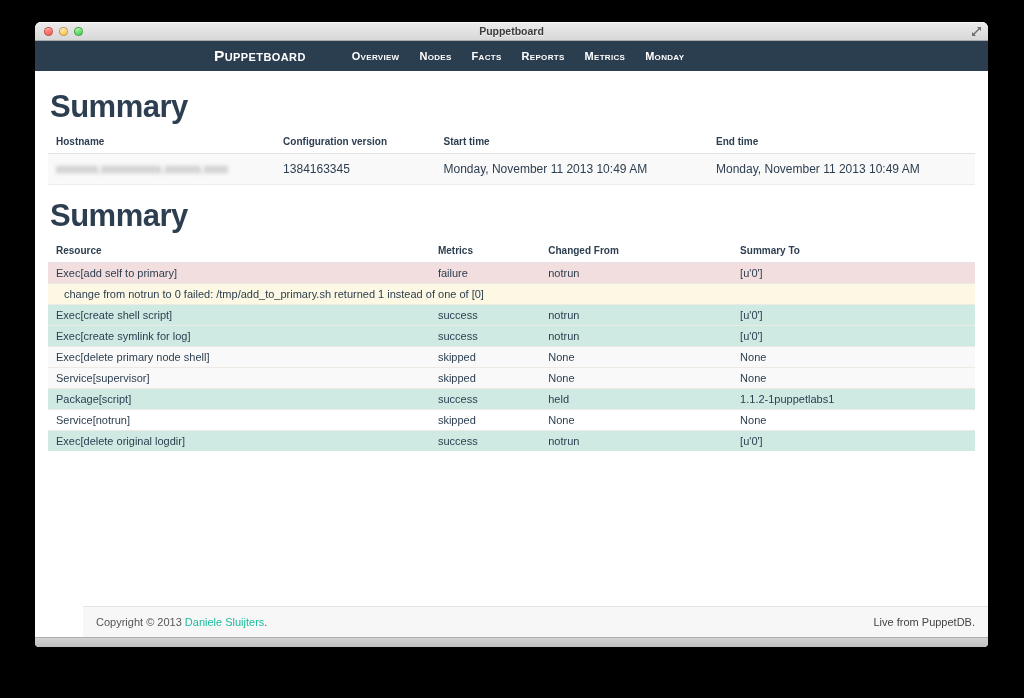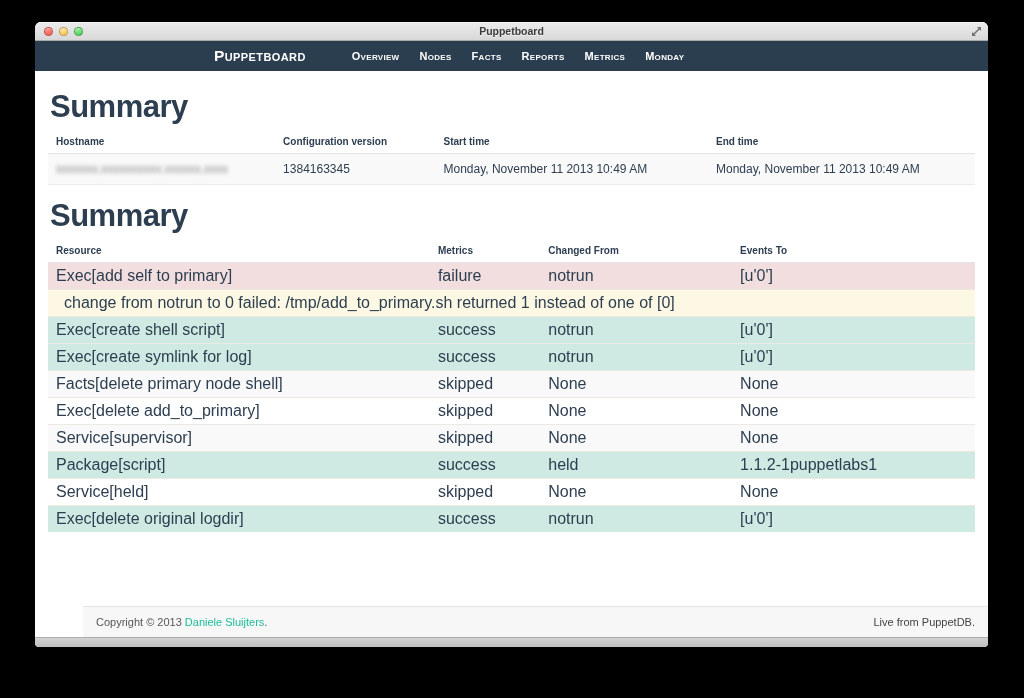--- a/index.html
+++ b/index.html
@@ -40,21 +40,21 @@
   .h-events { margin:13px 0 6px 2px; }
 
   table { width:100%; border-collapse:collapse; table-layout:fixed; }
   th { text-align:left; font-size:10px; font-weight:bold; color:#2c3e50;
     padding:5px 8px 6px; border-bottom:1px solid #e3e3e3; }
   td { font-size:12px; color:#2c3e50; padding:6px 8px; }
 
   .summary-table td { background:#f9f9f9; border-bottom:1px solid #ececec; padding:8px 8px; }
   .blurred { filter:blur(2.2px); color:#8a8a8a; }
 
-  .events-table td { padding:4px 8px; font-size:16px; border-top:1px solid #eceae2; }
+  .events-table td { padding:4px 8px; font-size:11px; border-top:1px solid #eceae2; }
   tr.ev-failure td { background:var(--failure-bg,#f2dede); }
   tr.ev-message td { background:var(--message-bg,#fcf8e3); padding-left:16px; }
   tr.ev-success td { background:var(--success-bg,#cfeae2); }
   tr.ev-stripe td { background:var(--stripe-bg,#f9f9f9); }
   tr.ev-plain td { background:#fff; }
 
   
   .page-footer { flex:0 0 31px; background:#f7f7f7; border-top:1px solid #e4e4e4;
     display:flex; justify-content:space-between; align-items:center; padding:0 13px;
     font-size:11px; color:#555;margin-left:48px; }
@@ -130,21 +130,21 @@
           <col style="width:41.2%">
           <col style="width:11.9%">
           <col style="width:20.7%">
           <col style="width:26.2%">
         </colgroup>
       <thead>
         <tr>
           <th>Resource</th>
           <th>Metrics</th>
           <th>Changed From</th>
-          <th>Events To</th>
+          <th>Summary To</th>
         </tr>
       </thead>
       <tbody>
           <tr class="ev-failure">
             <td>Exec[add self to primary]</td>
             <td>failure</td>
             <td>notrun</td>
             <td>[u'0']</td>
           </tr>
           <tr class="ev-message">
@@ -156,45 +156,39 @@
             <td>notrun</td>
             <td>[u'0']</td>
           </tr>
           <tr class="ev-success">
             <td>Exec[create symlink for log]</td>
             <td>success</td>
             <td>notrun</td>
             <td>[u'0']</td>
           </tr>
           <tr class="ev-stripe">
-            <td>Facts[delete primary node shell]</td>
-            <td>skipped</td>
-            <td>None</td>
-            <td>None</td>
-          </tr>
-          <tr class="ev-plain">
-            <td>Exec[delete add_to_primary]</td>
+            <td>Exec[delete primary node shell]</td>
             <td>skipped</td>
             <td>None</td>
             <td>None</td>
           </tr>
           <tr class="ev-stripe">
             <td>Service[supervisor]</td>
             <td>skipped</td>
             <td>None</td>
             <td>None</td>
           </tr>
           <tr class="ev-success">
             <td>Package[script]</td>
             <td>success</td>
             <td>held</td>
             <td>1.1.2-1puppetlabs1</td>
           </tr>
           <tr class="ev-plain">
-            <td>Service[held]</td>
+            <td>Service[notrun]</td>
             <td>skipped</td>
             <td>None</td>
             <td>None</td>
           </tr>
           <tr class="ev-success">
             <td>Exec[delete original logdir]</td>
             <td>success</td>
             <td>notrun</td>
             <td>[u'0']</td>
           </tr>

